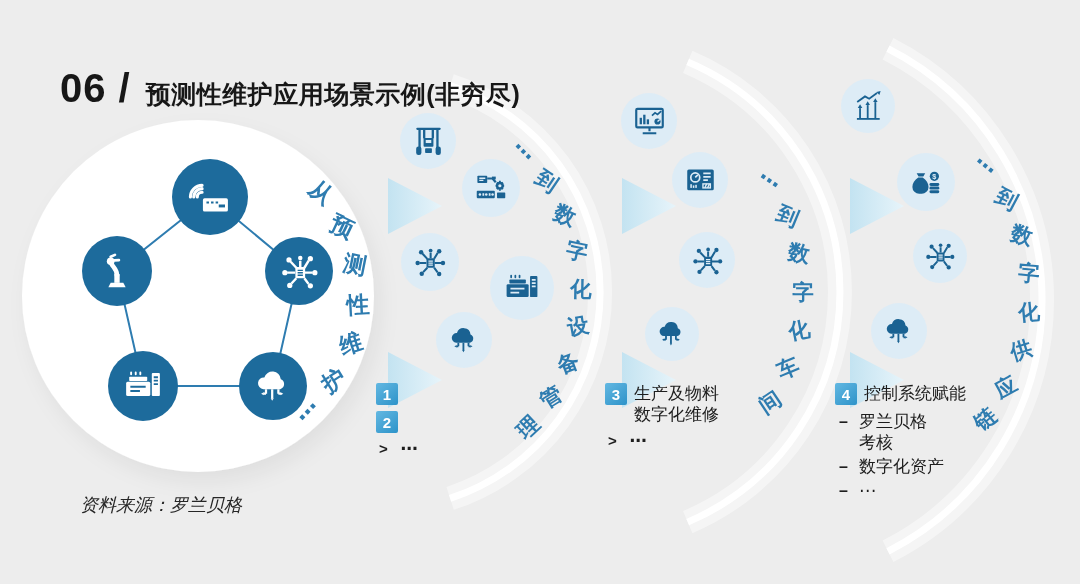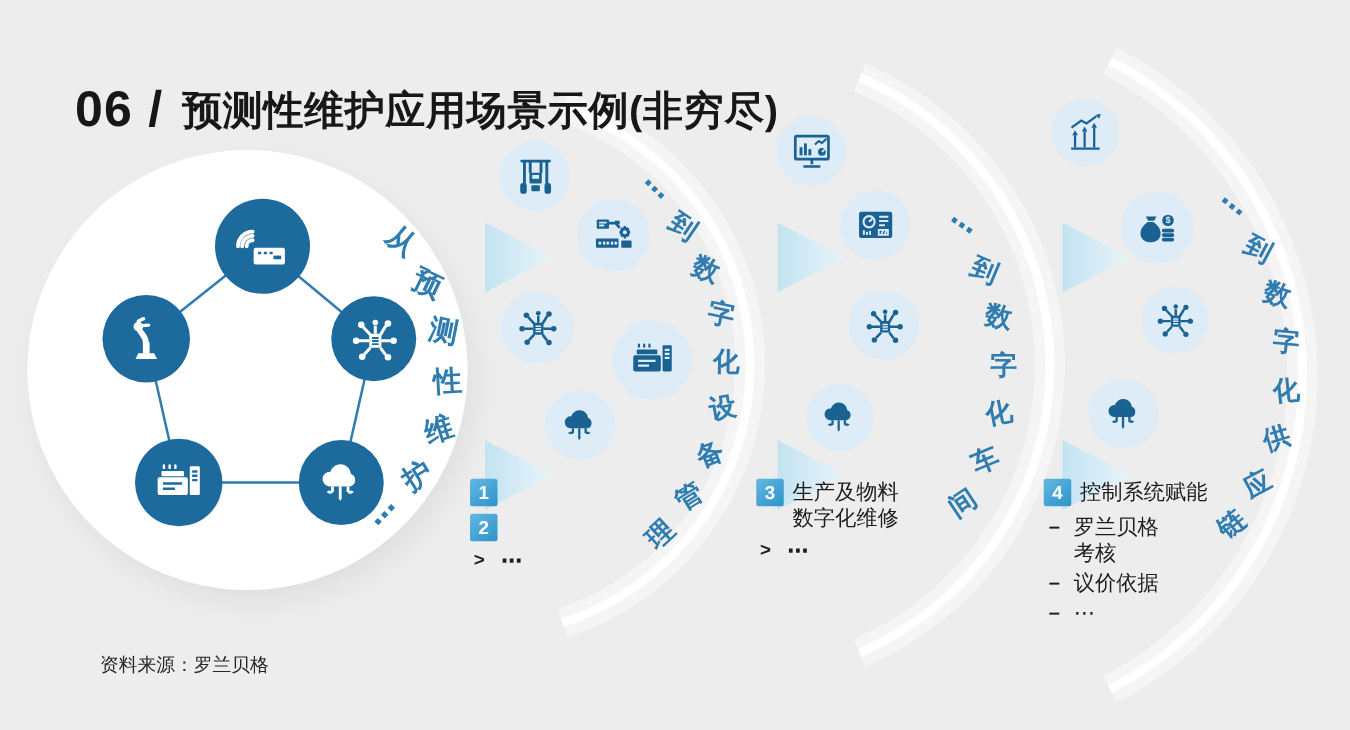--- a/index.html
+++ b/index.html
@@ -1,40 +1,40 @@
 <!DOCTYPE html>
 <html><head>
 <meta charset="utf-8">
 <style>
   html,body{margin:0;padding:0;background:#ededed;}
   .canvas{position:relative;width:1080px;height:584px;background:#ededed;overflow:hidden;
           font-family:"Liberation Sans","DejaVu Sans",sans-serif;}
   svg.bg{position:absolute;left:0;top:0;z-index:0;}
   .title{position:absolute;left:60px;top:36px;display:flex;align-items:flex-end;gap:15px;z-index:3;color:#171717;margin-top:30px;}
   .t-num{font-size:40px;font-weight:800;letter-spacing:1px;}
-  .t-text{font-size:32px;font-weight:800;letter-spacing:0.5px;}
+  .t-text{font-size:25px;font-weight:800;letter-spacing:0.5px;}
   .node,.chip{position:absolute;border-radius:50%;display:flex;align-items:center;justify-content:center;z-index:1;}
   .node{background:#1d6b9c;color:#ffffff;--bg:#1d6b9c;}
   .chip{background:#ddecf6;color:#1a6292;--bg:#ddecf6;}
   .node svg,.chip svg{display:block;}
   .arc-char,.hub-char{position:absolute;z-index:2;color:#2e7cb0;font-weight:700;white-space:nowrap;}
   .arc-char{font-size:21.5px;}
   .hub-char{font-size:23px;}
   .list{position:absolute;z-index:3;width:180px;}
   .row{display:flex;gap:7px;margin-bottom:6px;align-items:flex-start;}
   .badge{flex:0 0 auto;width:22px;height:22px;border-radius:2px;color:#fff;font-size:15px;font-weight:700;
          display:flex;align-items:center;justify-content:center;
          background:linear-gradient(140deg,#63b8e2,#2d93c9);}
   .txt{font-size:17px;line-height:21px;font-weight:500;color:#1d1d1d;white-space:pre-line;}
   .brow{display:flex;gap:11px;margin:2px 0 3px 4px;}
   .dash{font-size:16px;font-weight:700;color:#1d1d1d;line-height:21px;}
   .more{display:flex;gap:13px;margin-top:4px;margin-left:3px;}
   .gt{font-size:15px;font-weight:800;color:#1d1d1d;line-height:20px;}
   .dots{font-size:17px;font-weight:700;color:#1d1d1d;line-height:19px;}
-  .source{position:absolute;left:80px;top:523px;font-size:15px;color:#262626;z-index:3;}
+  .source{position:absolute;left:80px;top:493px;font-size:18px;color:#262626;z-index:3;font-style:italic;}
 </style>
 </head>
 <body>
 
 <div class="canvas">
 
   <svg class="bg" width="1080" height="584" viewBox="0 0 1080 584">
     <defs>
       <linearGradient id="ag" x1="0" y1="0" x2="1" y2="0">
         <stop offset="0" stop-color="#c3e3f1"></stop>
@@ -427,21 +427,21 @@
         <span class="badge">4</span>
         <span class="txt">控制系统赋能</span>
       </div>
       <div class="brow">
         <span class="dash">–</span>
         <span class="txt">罗兰贝格
 考核</span>
       </div>
       <div class="brow">
         <span class="dash">–</span>
-        <span class="txt">议价依据</span>
+        <span class="txt">数字化资产</span>
       </div>
       <div class="brow">
         <span class="dash">–</span>
         <span class="txt">⋯</span>
       </div>
     </div>
 
   <div class="source">资料来源：罗兰贝格</div>
 </div>
 

